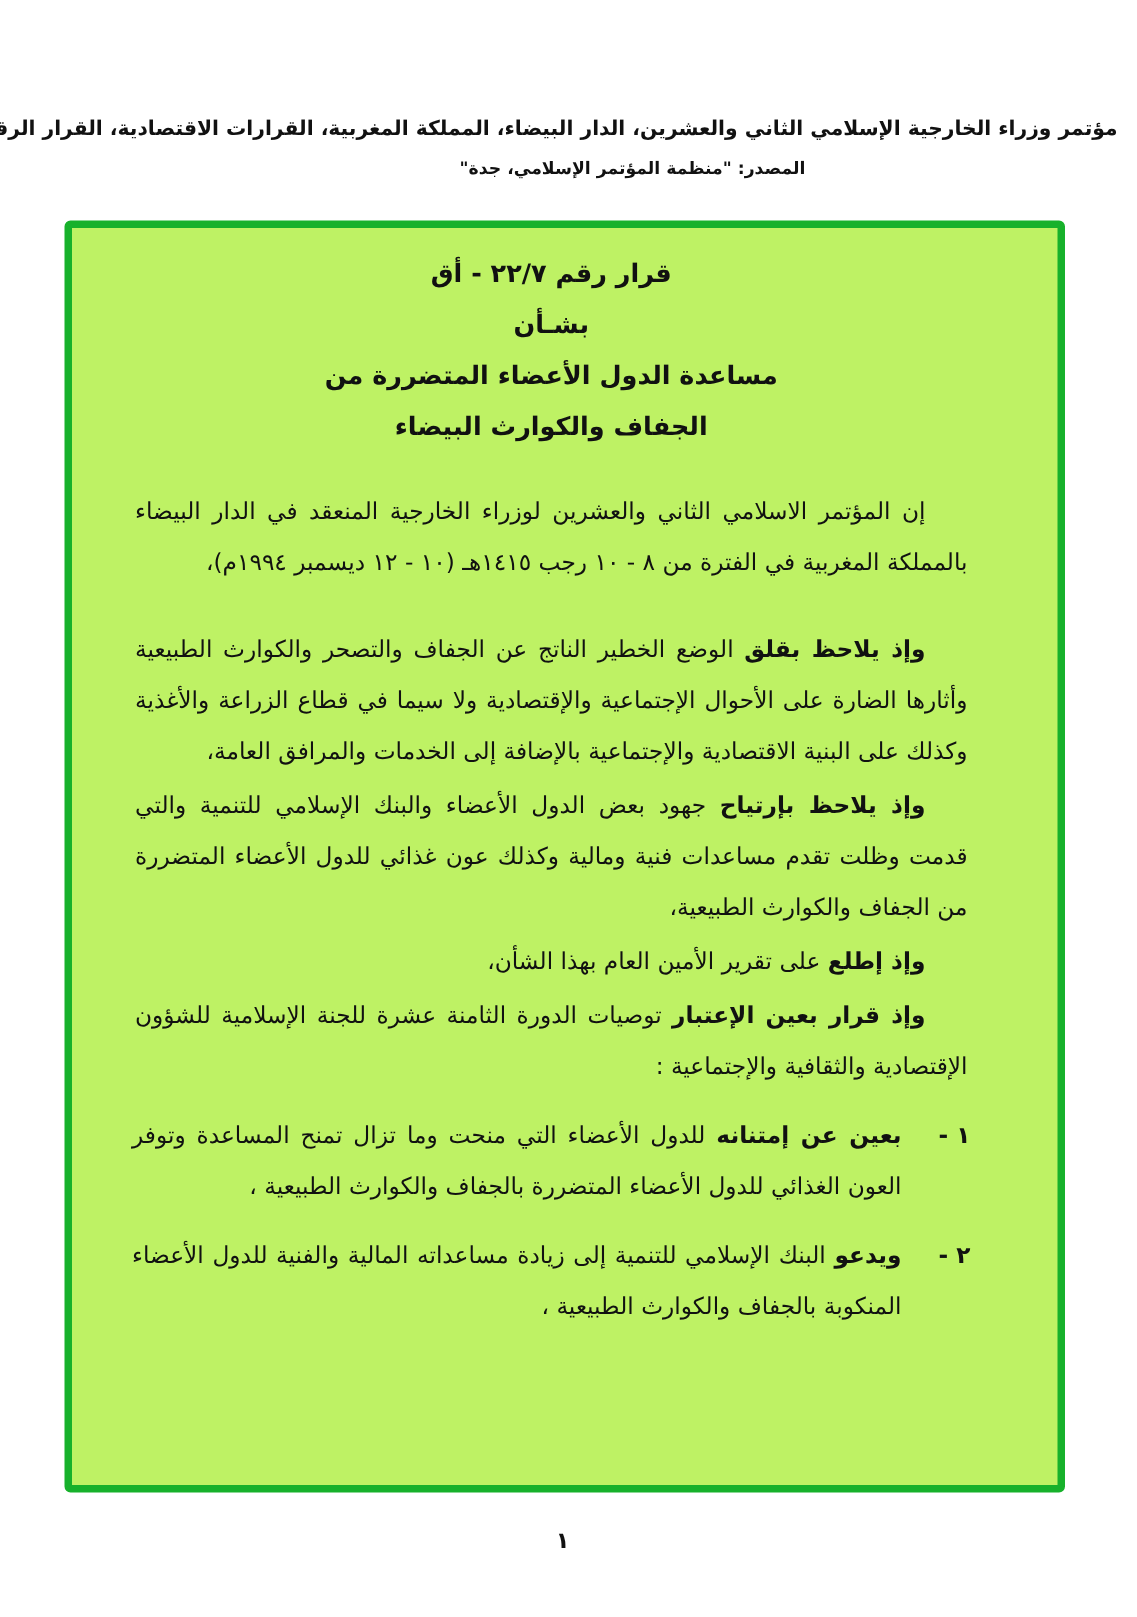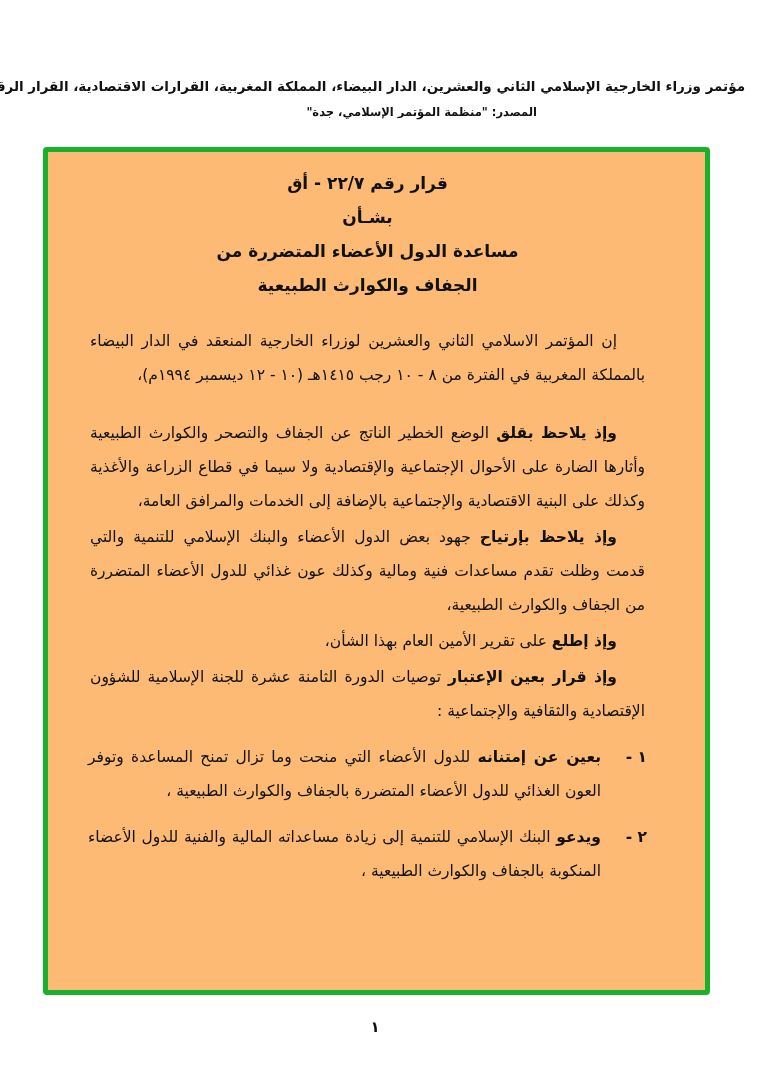--- a/index.html
+++ b/index.html
@@ -49,21 +49,21 @@
   
   .green-box {
     position: absolute;
     left: 43px;
     top: 147px;
     width: 667px;
     height: 848px;
     box-sizing: border-box;
     border: 5px solid #17b12b;
     border-radius: 4px;
-    background: #fdba74;
+    background: #bef264;
     padding: 14px 58px 0 40px;
     direction: rtl;
   }
 
   .title-block {
     text-align: center;
     font-weight: bold;
     font-size: 17px;
     line-height: 34px;
     margin-bottom: 22px;
@@ -116,21 +116,21 @@
     <div class="h1">مؤتمر وزراء الخارجية الإسلامي الثاني والعشرين، الدار البيضاء، المملكة المغربية، القرارات الاقتصادية، القرار الرقم ٢٢/٧- أق</div>
     <div class="h2">المصدر:  "منظمة المؤتمر الإسلامي، جدة"</div>
   </div>
 
   <div class="green-box">
 
     <div class="title-block">
       <div>قرار رقم ٢٢/٧ - أق</div>
       <div>بشـأن</div>
       <div>مساعدة الدول الأعضاء المتضررة من</div>
-      <div>الجفاف والكوارث الطبيعية</div>
+      <div>الجفاف والكوارث البيضاء</div>
     </div>
 
     <div class="body-text">
 
       <p class="para gap-top"><span class="lead"></span><span>إن المؤتمر الاسلامي الثاني والعشرين لوزراء الخارجية  المنعقد في الدار البيضاء بالمملكة المغربية في الفترة من ٨ - ١٠ رجب ١٤١٥هـ (١٠ - ١٢ ديسمبر ١٩٩٤م)،</span></p>
 
       <p class="para gap-top-lg"><span class="lead">وإذ يلاحظ بقلق</span><span> الوضع الخطير الناتج عن الجفاف والتصحر والكوارث الطبيعية وأثارها الضارة على الأحوال الإجتماعية والإقتصادية ولا سيما في قطاع الزراعة والأغذية وكذلك على البنية الاقتصادية والإجتماعية بالإضافة إلى الخدمات والمرافق العامة،</span></p>
 
       <p class="para"><span class="lead">وإذ يلاحظ بإرتياح</span><span> جهود بعض الدول الأعضاء والبنك الإسلامي للتنمية والتي قدمت وظلت تقدم مساعدات فنية ومالية وكذلك عون غذائي للدول الأعضاء المتضررة من الجفاف والكوارث الطبيعية،</span></p>
 

